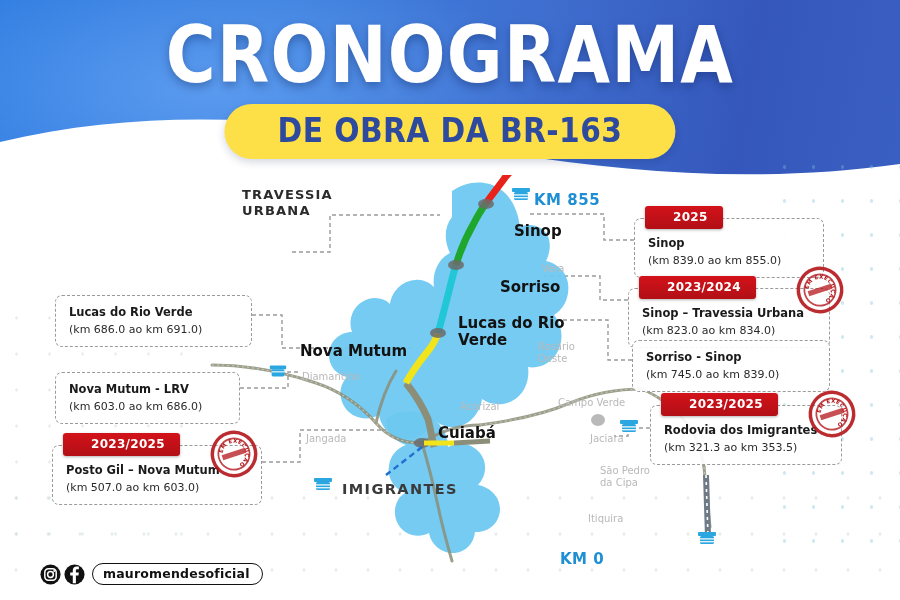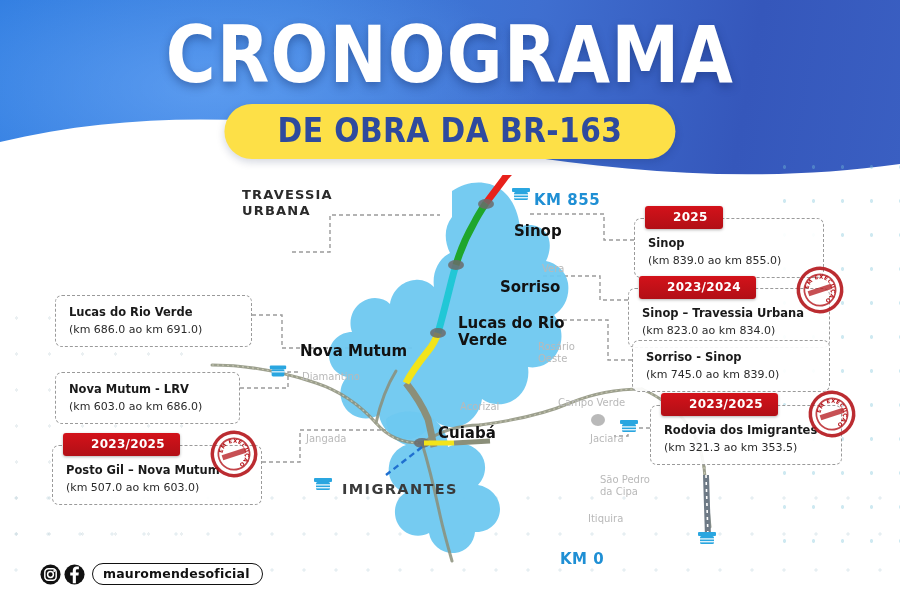--- a/index.html
+++ b/index.html
@@ -320,21 +320,21 @@
     <div class="m-label m-city" style="left:110px; top:168px;">Nova Mutum</div>
     <div class="m-label m-city" style="left:248px; top:250px;">Cuiabá</div>
 
     <div class="m-faint" style="left:352px; top:88px;">Vera</div>
     <div class="m-faint" style="left:348px; top:166px; white-space:pre-line;">Rosário
 Oeste</div>
     <div class="m-faint" style="left:368px; top:222px;">Campo Verde</div>
     <div class="m-faint" style="left:270px; top:226px;">Acorizal</div>
     <div class="m-faint" style="left:116px; top:258px;">Jangada</div>
     <div class="m-faint" style="left:400px; top:258px;">Jaciara</div>
-    <div class="m-faint" style="left:410px; top:290px; white-space:pre-line;margin-top:9px;">São Pedro
+    <div class="m-faint" style="left:410px; top:290px; white-space:pre-line;">São Pedro
 da Cipa</div>
     <div class="m-faint" style="left:112px; top:196px;">Diamantino</div>
     <div class="m-faint" style="left:398px; top:338px;">Itiquira</div>
 
     <div class="m-imigrantes" style="left:152px; top:306px;">IMIGRANTES</div>
 
     <svg class="bridge-icon" style="left:320px; top:8px;" width="22" height="22" viewBox="0 0 22 22">
       <rect x="2" y="5" width="18" height="4" rx="1" fill="#2aa6e0"></rect>
       <rect x="4" y="9" width="14" height="8" rx="1.5" fill="#2aa6e0"></rect>
       <rect x="4" y="11.2" width="14" height="1.4" fill="#ffffff" opacity=".85"></rect>

